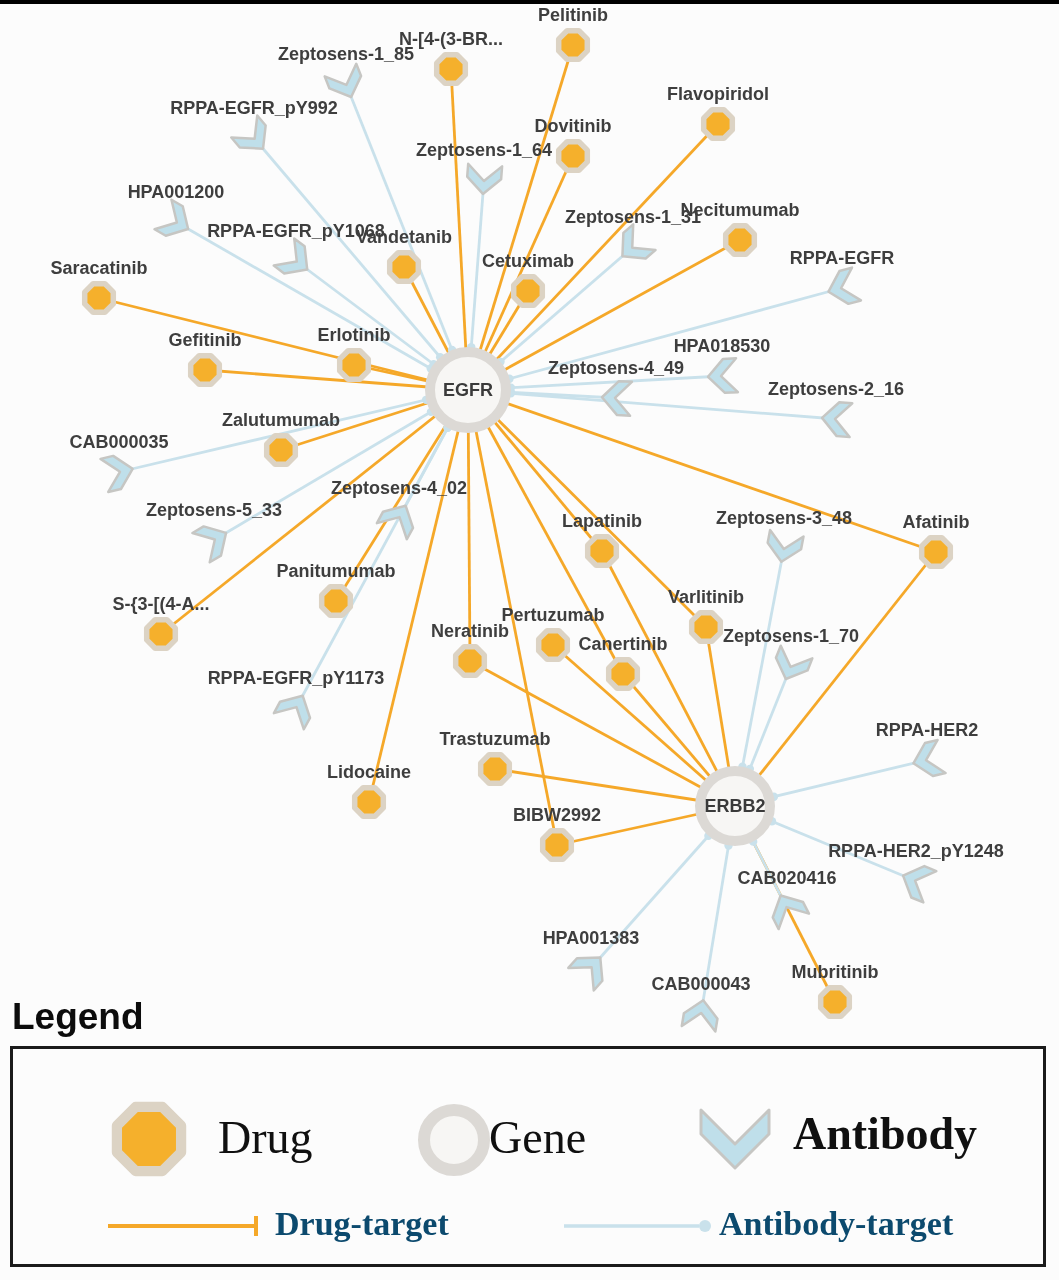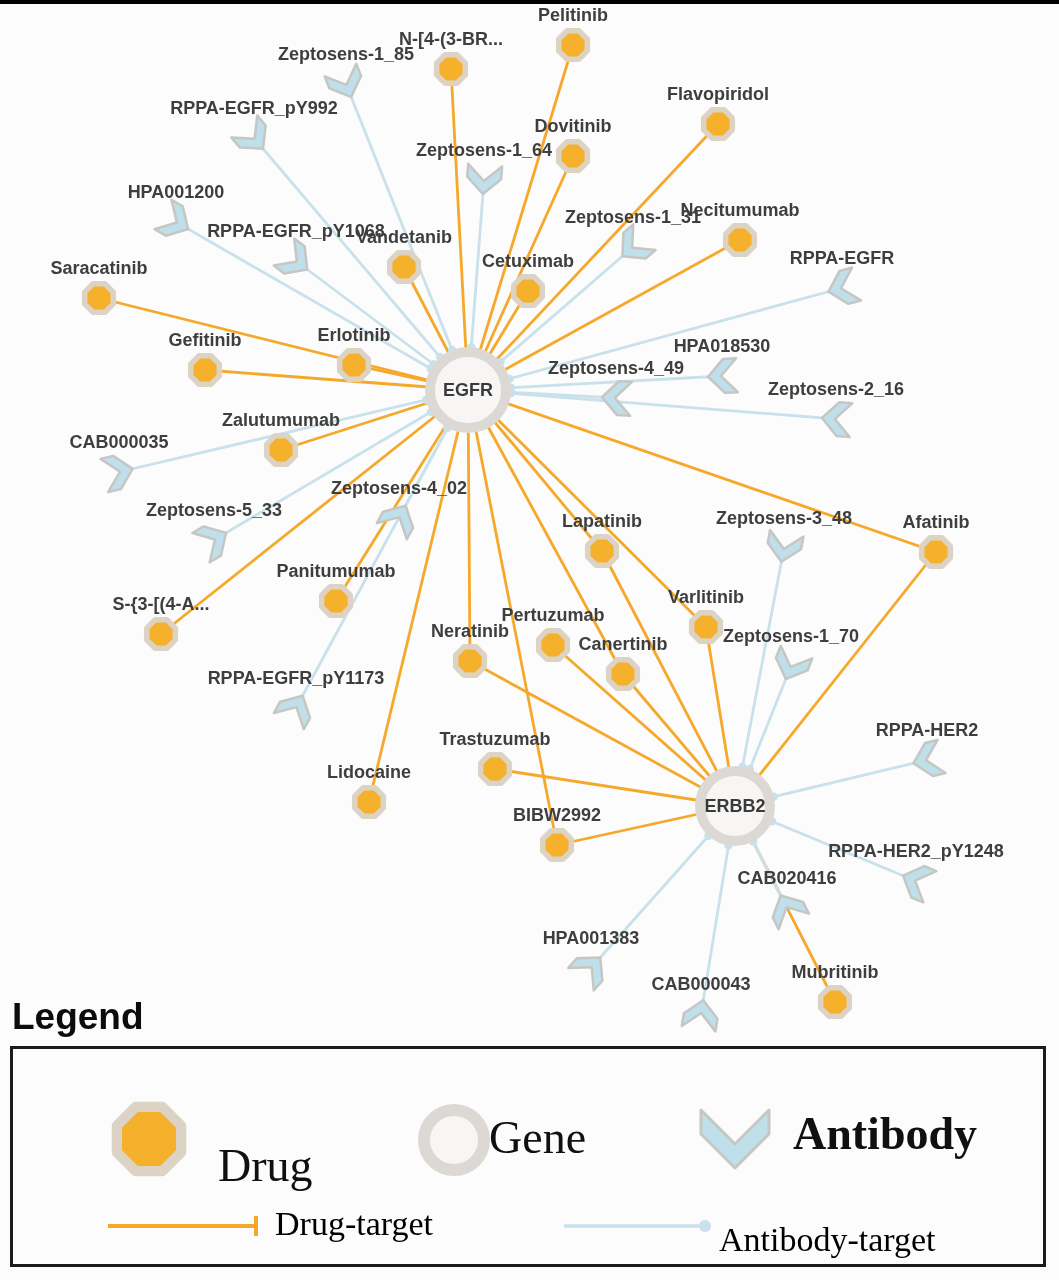--- a/index.html
+++ b/index.html
@@ -16,21 +16,21 @@
   #top-border{position:absolute;left:0;top:0;width:100%;height:4px;background:#000;}
   #graph-svg{position:absolute;left:0;top:0;}
   .nlabel{font-family:"Liberation Sans",sans-serif;font-weight:700;font-size:18px;fill:var(--label-color);}
   .gene-label{font-family:"Liberation Sans",sans-serif;font-weight:700;font-size:18px;fill:#3A3A3A;}
   #legend-title{position:absolute;left:12px;top:996px;font-family:Liberation Sans, sans-serif;
         font-weight:700;font-size:37px;color:#0C0C0C;}
   #legend-box{position:absolute;left:10px;top:1046px;width:1036px;height:221px;
         border:3px solid #1B1B1B;background:#FCFCFC;}
   .legend-icon{position:absolute;}
   .legend-item-label{position:absolute;font-family:"Liberation Serif",serif;font-size:46px;color:#101010;}
-  .legend-edge-label{position:absolute;font-family:"Liberation Serif",serif;font-size:34px;color:#000000;}
+  .legend-edge-label{position:absolute;font-family:"Liberation Serif",serif;font-size:34px;color:#0c4a6e;font-weight:bold;}
 </style>
 </head>
 <body>
 
 <div id="page">
   <div id="top-border"></div>
 
   <svg id="graph-svg" width="1059" height="1280" viewBox="0 0 1059 1280">
       <g>
         <line x1="468" y1="390" x2="573" y2="45" stroke="#F5A829" stroke-width="2.8"></line>
@@ -203,21 +203,21 @@
       </g>
     </svg>
 
   <div id="legend-title">Legend</div>
 
   <div id="legend-box">
 
     <svg class="legend-icon" style="left:90px;top:44px;" width="92" height="92" viewBox="0 0 90 90">
       <polygon points="76.4,58.0 58.0,76.4 32.0,76.4 13.6,58.0 13.6,32.0 32.0,13.6 58.0,13.6 76.4,32.0" style="fill:var(--drug-fill);stroke:var(--drug-ring);stroke-width:10;stroke-linejoin:round;"></polygon>
     </svg>
-    <span class="legend-item-label" style="left:205px;top:62px;margin-top:28px;">Drug</span>
+    <span class="legend-item-label" style="left:205px;top:62px;">Drug</span>
 
     <svg class="legend-icon" style="left:396px;top:46px;" width="90" height="90" viewBox="0 0 90 90">
       <circle cx="45" cy="45" r="30" style="fill:var(--gene-fill);stroke:var(--gene-ring);stroke-width:12;"></circle>
     </svg>
     <span class="legend-item-label" style="left:476px;top:62px;">Gene</span>
 
     <svg class="legend-icon" style="left:682px;top:52px;" width="80" height="76" viewBox="0 0 80 74">
       <path d="M 6 8 L 40 42 L 74 8 L 74 32 L 40 66 L 6 32 Z" style="fill:var(--ab-fill);stroke:var(--ab-stroke);stroke-width:3;stroke-linejoin:round;"></path>
     </svg>
     <span class="legend-item-label" style="left:780px;top:58px;font-weight:bold;">Antibody</span>
@@ -225,15 +225,15 @@
     <svg class="legend-icon" style="left:90px;top:162px;" width="175" height="30" viewBox="0 0 175 30">
       <line x1="5" y1="15" x2="151" y2="15" style="stroke:var(--edge-drug);stroke-width:4;"></line>
       <line x1="153" y1="5" x2="153" y2="25" style="stroke:var(--edge-drug);stroke-width:4;"></line>
     </svg>
     <span class="legend-edge-label" style="left:262px;top:156px;">Drug-target</span>
 
     <svg class="legend-icon" style="left:546px;top:162px;" width="165" height="30" viewBox="0 0 165 30">
       <line x1="5" y1="15" x2="140" y2="15" style="stroke:var(--edge-ab);stroke-width:3.5;"></line>
       <circle cx="146" cy="15" r="6" style="fill:var(--edge-ab);"></circle>
     </svg>
-    <span class="legend-edge-label" style="left:706px;top:156px;margin-top:16px;">Antibody-target</span>
+    <span class="legend-edge-label" style="left:706px;top:156px;">Antibody-target</span>
   </div>
 </div>
 
 </body></html>

